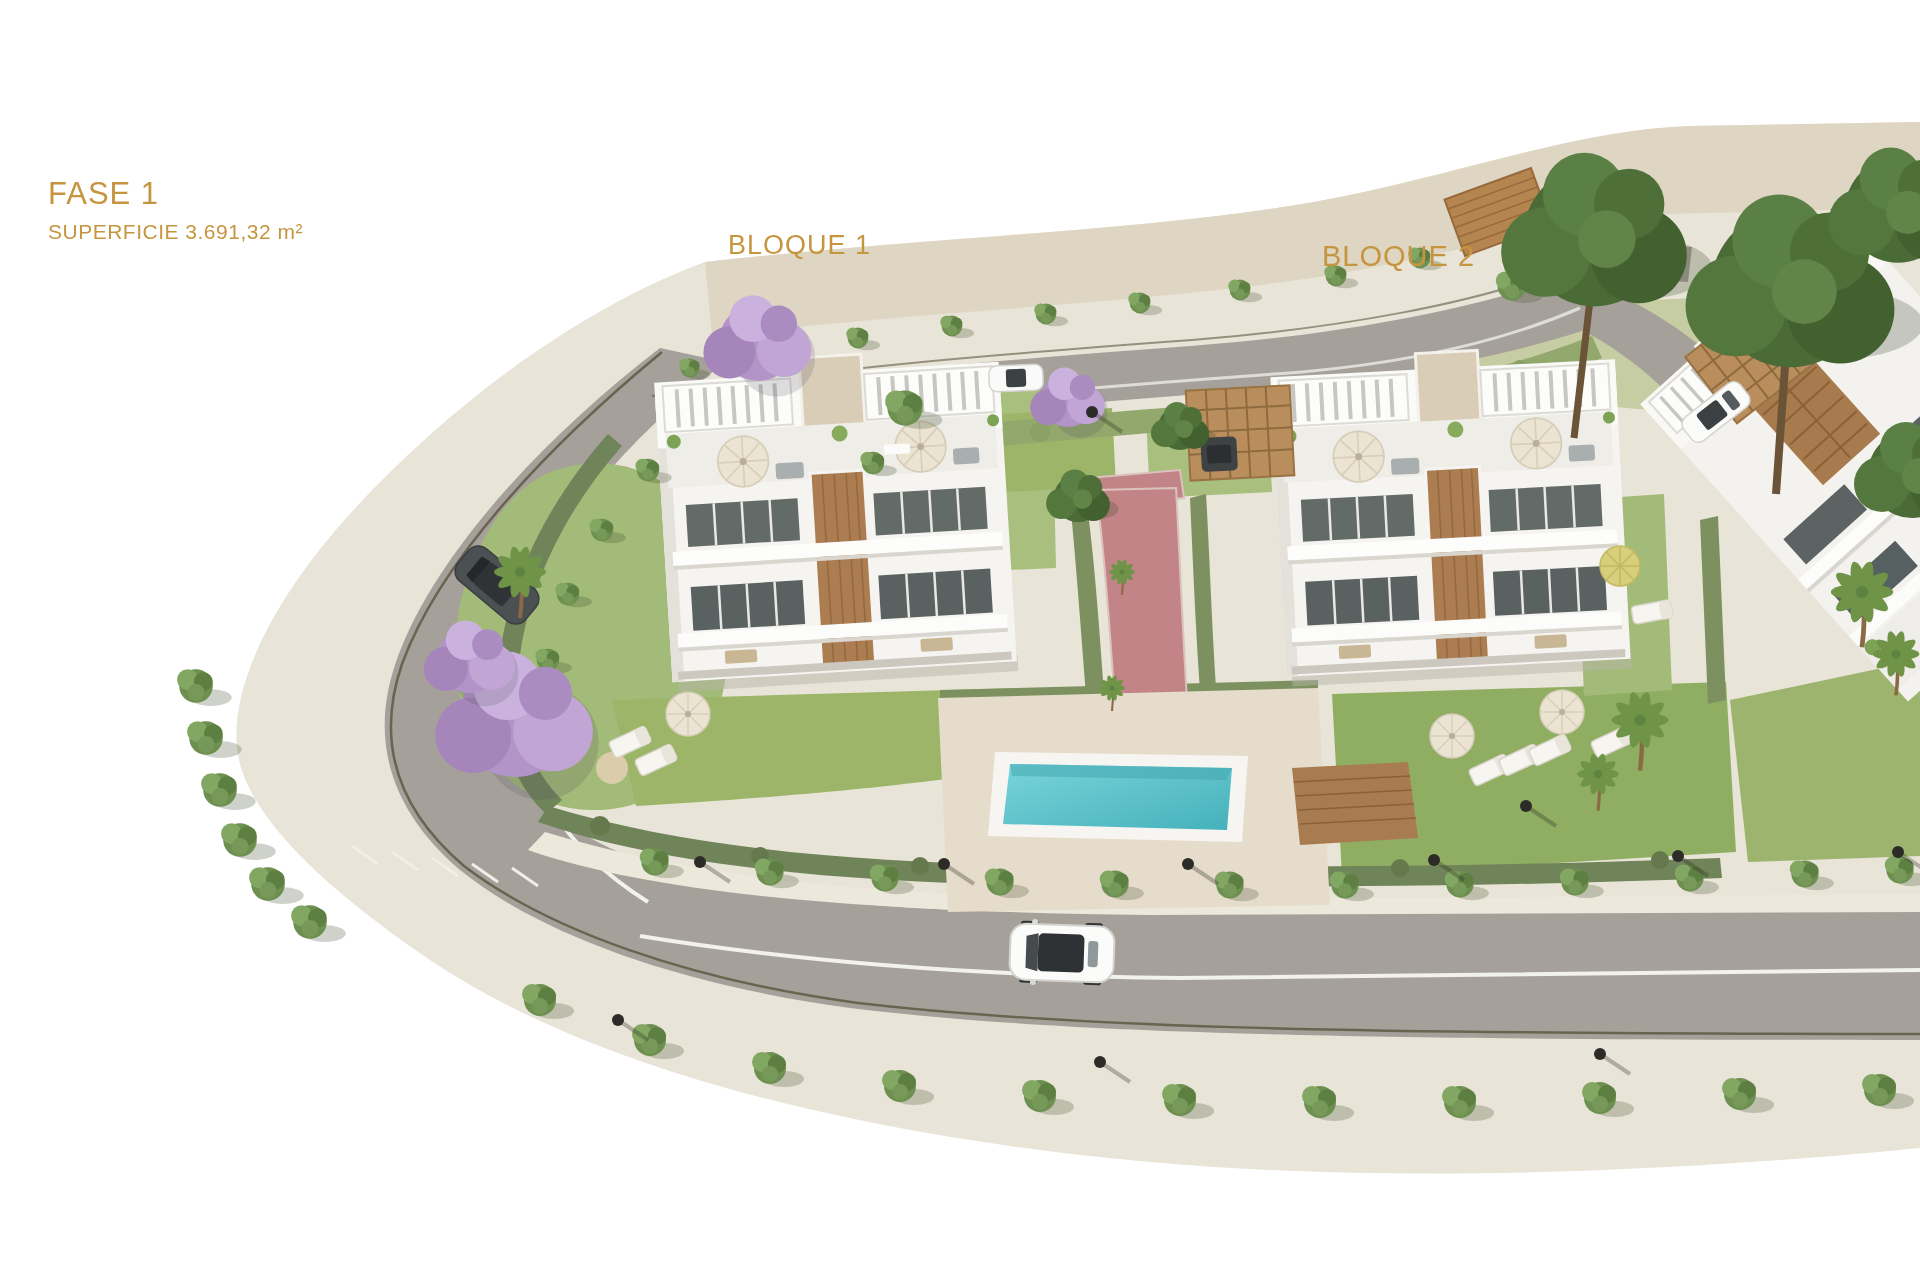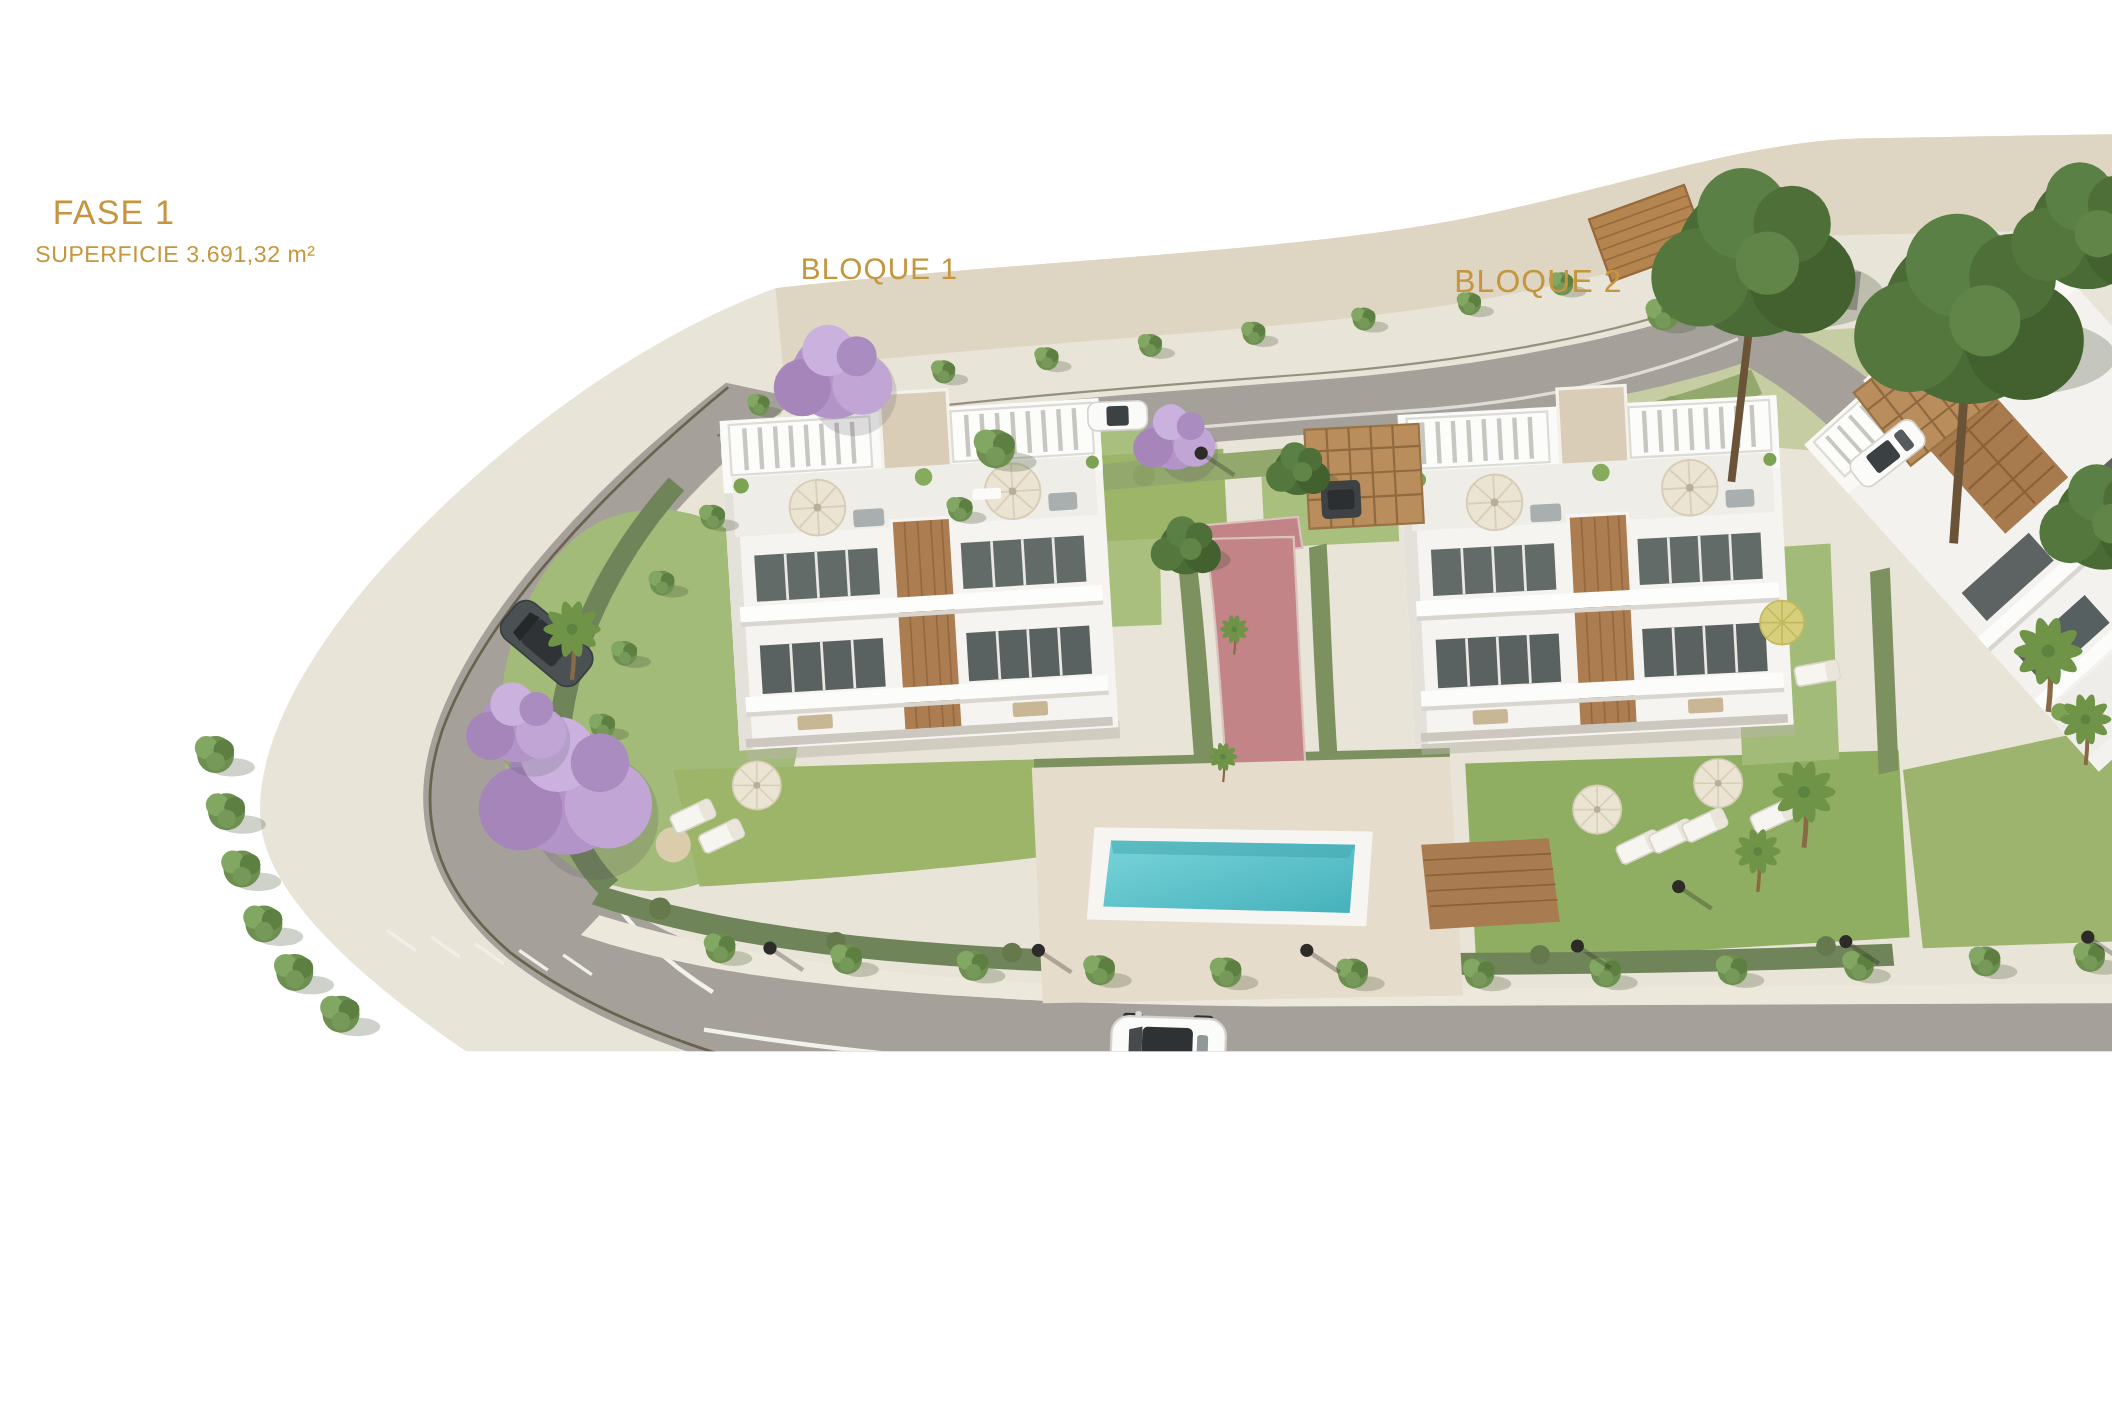--- a/index.html
+++ b/index.html
@@ -1,21 +1,21 @@
 <!DOCTYPE html>
 <html><head>
 <meta charset="utf-8">
 <style>
   html,body{margin:0;padding:0;background:#ffffff;}
-  #canvas{position:relative;width:1920px;height:956px;background:#ffffff;overflow:hidden;
-          font-family:"Liberation Sans",sans-serif;}
+  #canvas{position:relative;width:1920px;height:1280px;background:#ffffff;overflow:hidden;
+          font-family:"Liberation Sans",sans-serif;border-radius:30px;}
   #scene{position:absolute;left:0;top:0;}
   .label{position:absolute;color:#c6953f;white-space:nowrap;}
   #phase-title{left:48px;top:176px;font-size:31px;letter-spacing:1px;}
-  #phase-surface{left:32px;top:220px;font-size:21px;letter-spacing:.5px;}
+  #phase-surface{left:48px;top:220px;font-size:21px;letter-spacing:.5px;}
   #block1-label{left:728px;top:230px;font-size:27px;letter-spacing:1px;}
   #block2-label{left:1322px;top:240px;font-size:29px;letter-spacing:1px;}
 </style>
 </head>
 <body>
 
 <div id="canvas">
 <svg id="scene" width="1920" height="1280" viewBox="0 0 1920 1280">
   <defs>
     <linearGradient id="poolw" x1="0" y1="0" x2="1" y2="1">

